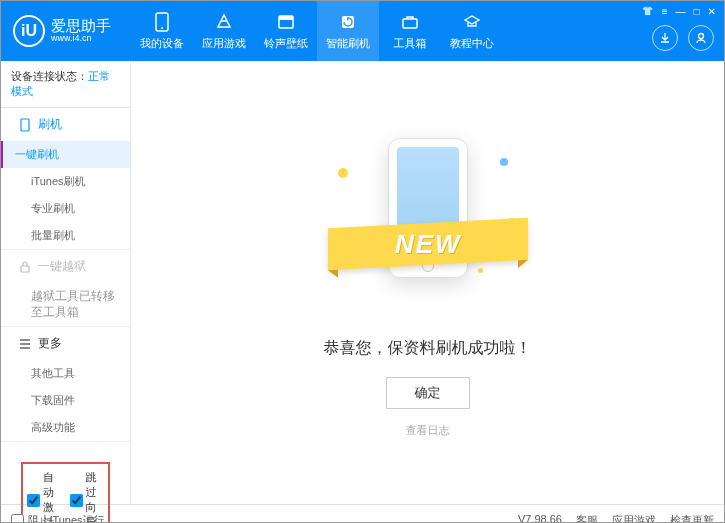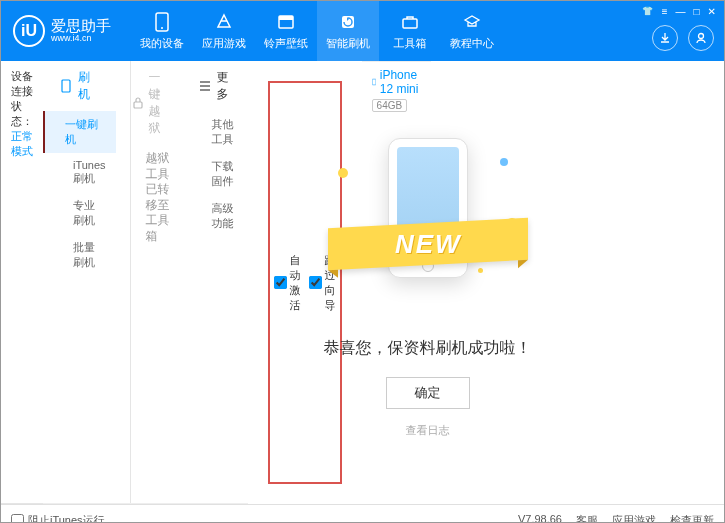--- a/index.html
+++ b/index.html
@@ -11,30 +11,30 @@
 .logo-text .t1{font-size:15px;font-weight:normal;line-height:1}
 .logo-text .t2{font-size:9px;line-height:1.2}
 .nav{display:flex;height:100%}
 .nav-item{width:62px;height:100%;display:flex;flex-direction:column;align-items:center;justify-content:center;cursor:pointer;font-size:11px}
 .nav-item.active{background:#2C98F8}
 .nav-icon{width:20px;height:20px;margin-bottom:4px;display:flex;align-items:center;justify-content:center}
 .win-controls{position:absolute;right:0;top:0;height:20px;display:flex;align-items:center;gap:8px;padding:0 8px;font-size:10px}
 .hdr-right{position:absolute;right:10px;bottom:10px;display:flex;gap:10px}
 .circ-btn{width:26px;height:26px;border:1.5px solid rgba(255,255,255,0.7);border-radius:50%;display:flex;align-items:center;justify-content:center;cursor:pointer}
 .body{display:flex;height:443px}
-.sidebar{width:130px;border-right:1px solid #e5e5e5;display:flex;flex-direction:row;font-size:12px}
+.sidebar{width:130px;border-right:1px solid #e5e5e5;display:flex;flex-direction:column;font-size:12px}
 .status-bar{padding:8px 10px;border-bottom:1px solid #e5e5e5;font-size:11px;color:#333}
 .status-bar .mode{color:#0099ff}
 .section{border-bottom:1px solid #eee}
 .sec-hdr{display:flex;align-items:center;padding:8px 17px;color:#333;cursor:pointer}
 .sec-hdr.blue{color:#0099ff}
 .sec-hdr .ic{width:14px;margin-right:6px;display:flex;align-items:center;justify-content:center}
 .sec-hdr.locked{color:#bbb}
 .sub-item{padding:6px 10px 6px 30px;color:#666;cursor:pointer;font-size:11px}
-.sub-item.active{background:#E6F3FF;color:#0099ff;border-left:2px solid #7f1d1d;padding-left:20px}
+.sub-item.active{background:#E6F3FF;color:#0099ff;border-left:2px solid #a21caf;padding-left:12px}
 .sub-note{padding:6px 10px 6px 30px;color:#999;font-size:12px;line-height:1.3}
 .checks{border:2px solid #d9534f;margin:20px;padding:6px 4px;display:flex;gap:8px;font-size:11px}
 .checks label{display:flex;align-items:center;gap:3px;color:#333}
 .checks input{accent-color:#0099ff}
 .device{padding:6px 10px;border-top:1px solid #eee}
 .device .dn{color:#0099ff;font-size:12px;display:flex;align-items:center;gap:4px}
 .device .cap{display:inline-block;border:1px solid #ccc;padding:0 4px;font-size:10px;color:#888;margin-top:3px;border-radius:2px}
 .main{flex:1;display:flex;flex-direction:column;align-items:center;justify-content:center;position:relative}
 .illus{position:relative;width:220px;height:180px}
 .phone{position:absolute;left:70px;top:10px;width:80px;height:140px;background:#fff;border-radius:12px;box-shadow:0 6px 20px rgba(0,0,0,0.15);border:1px solid #e0e0e0}

